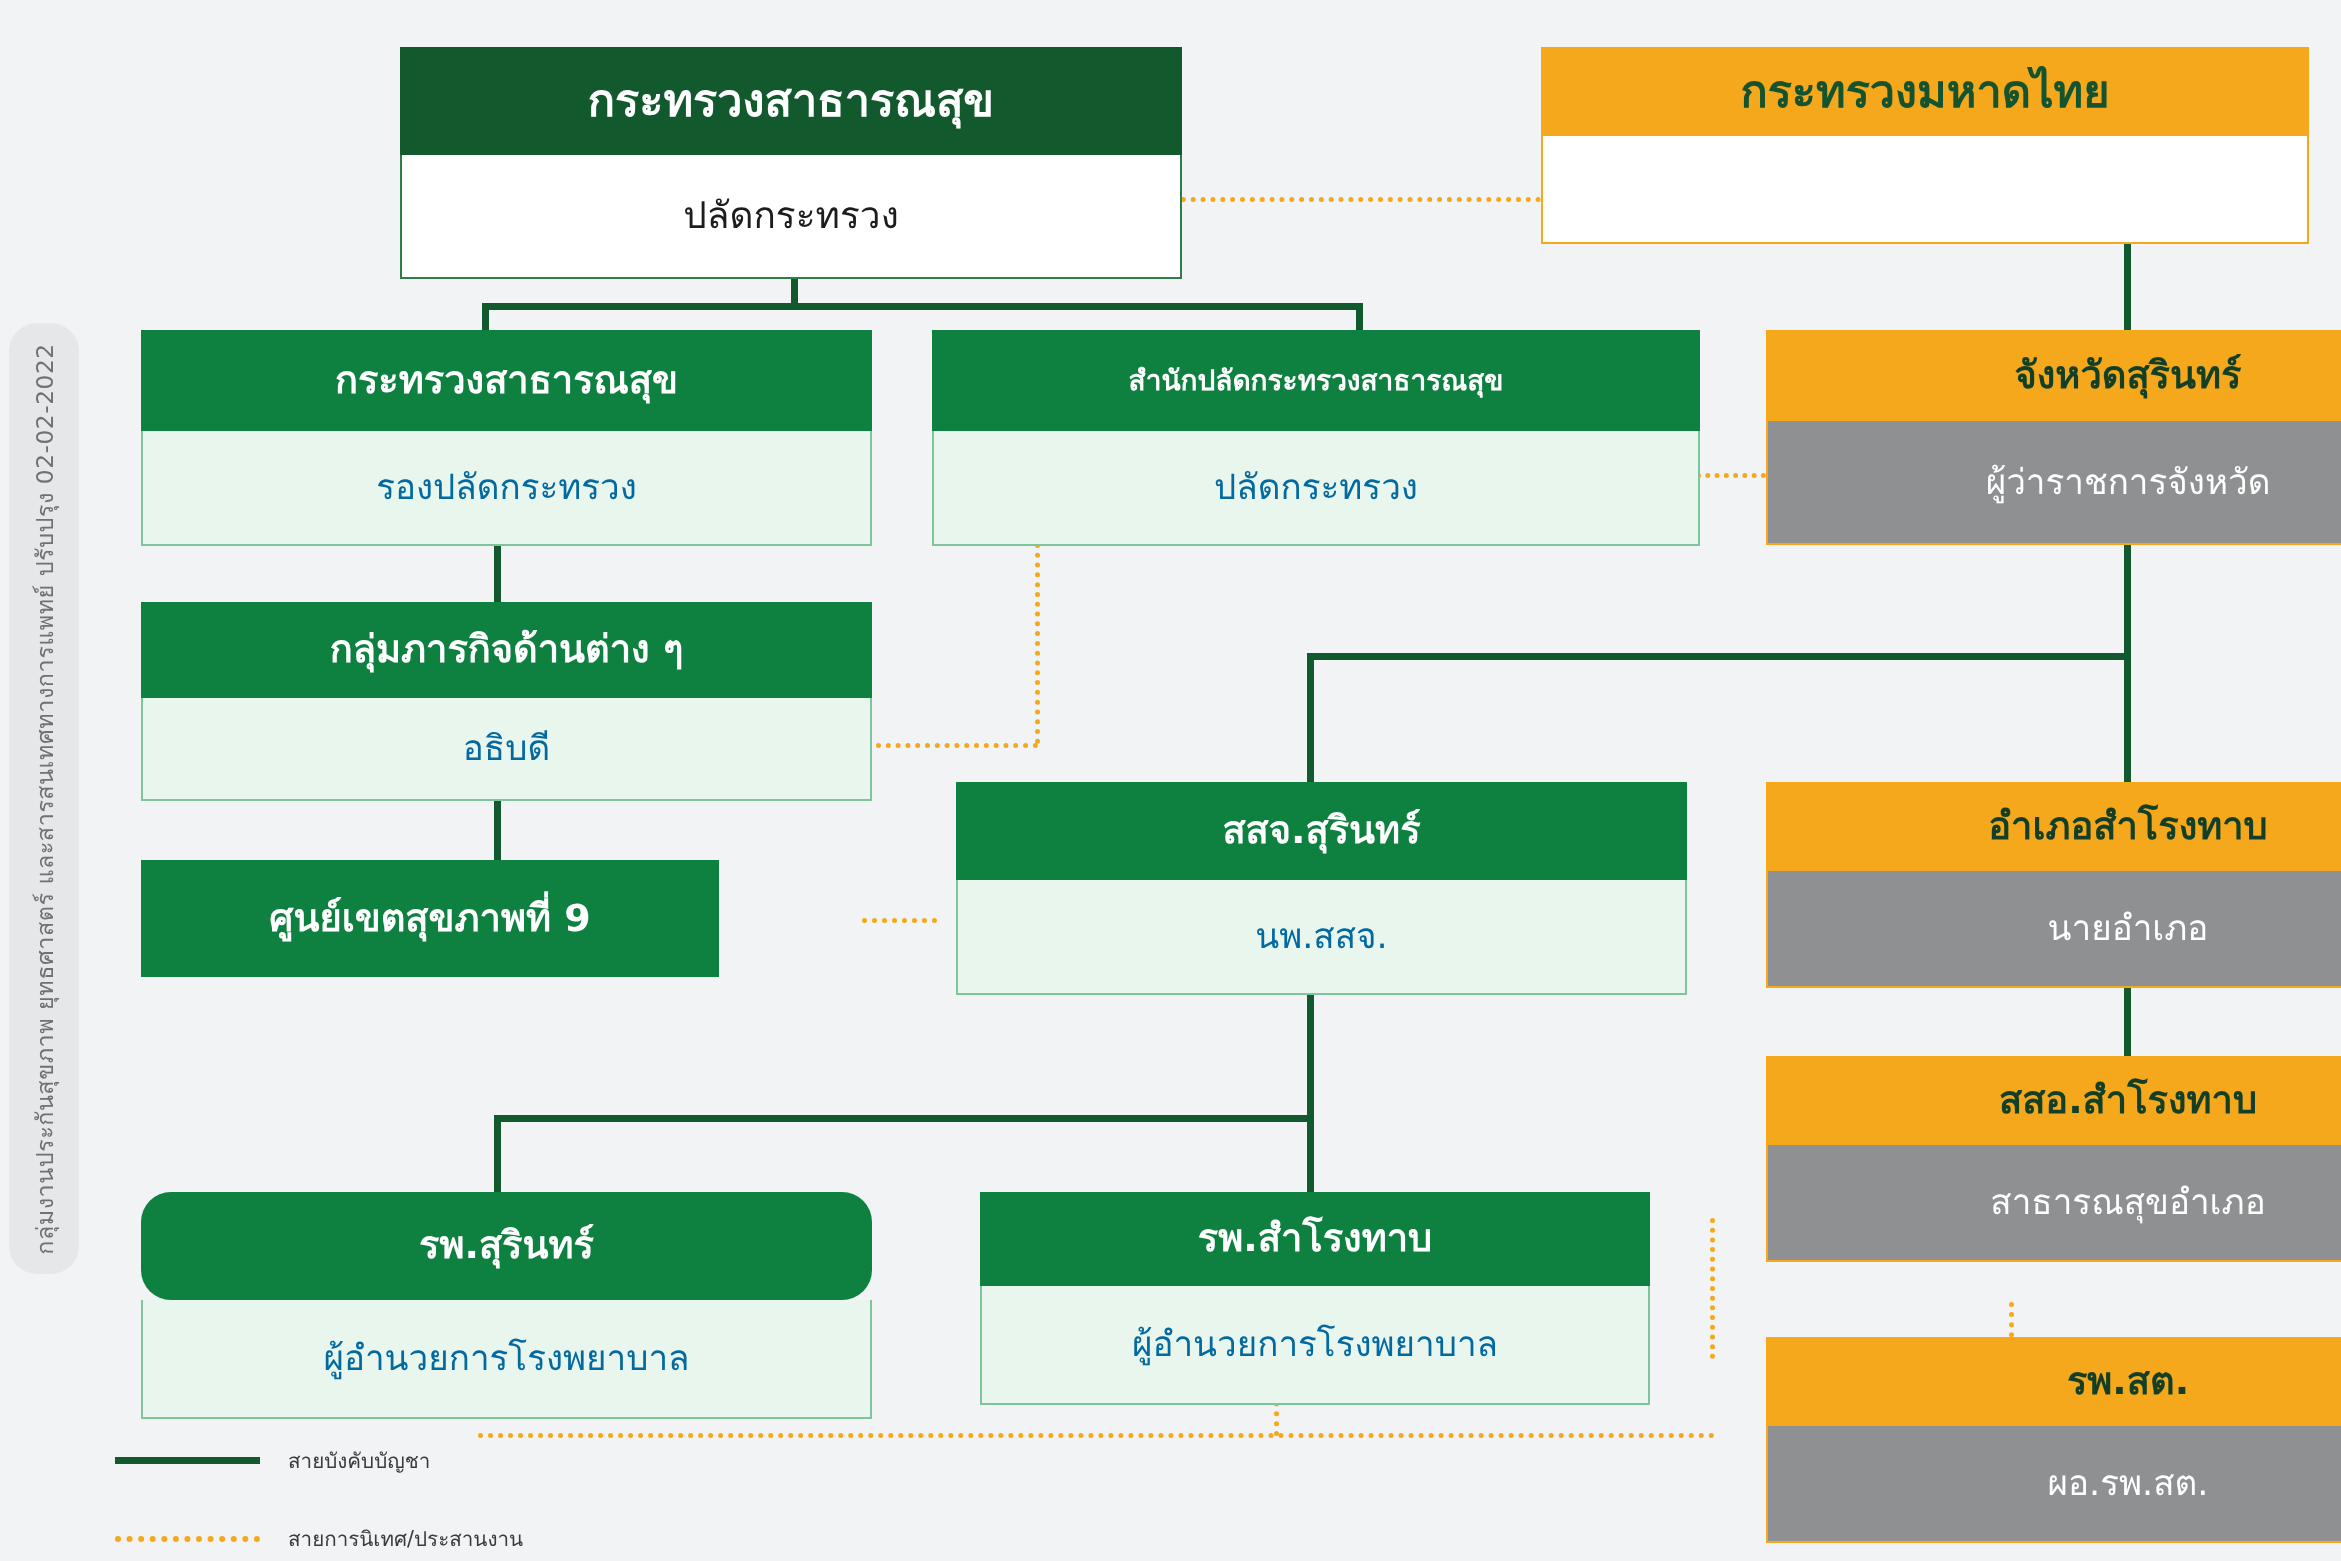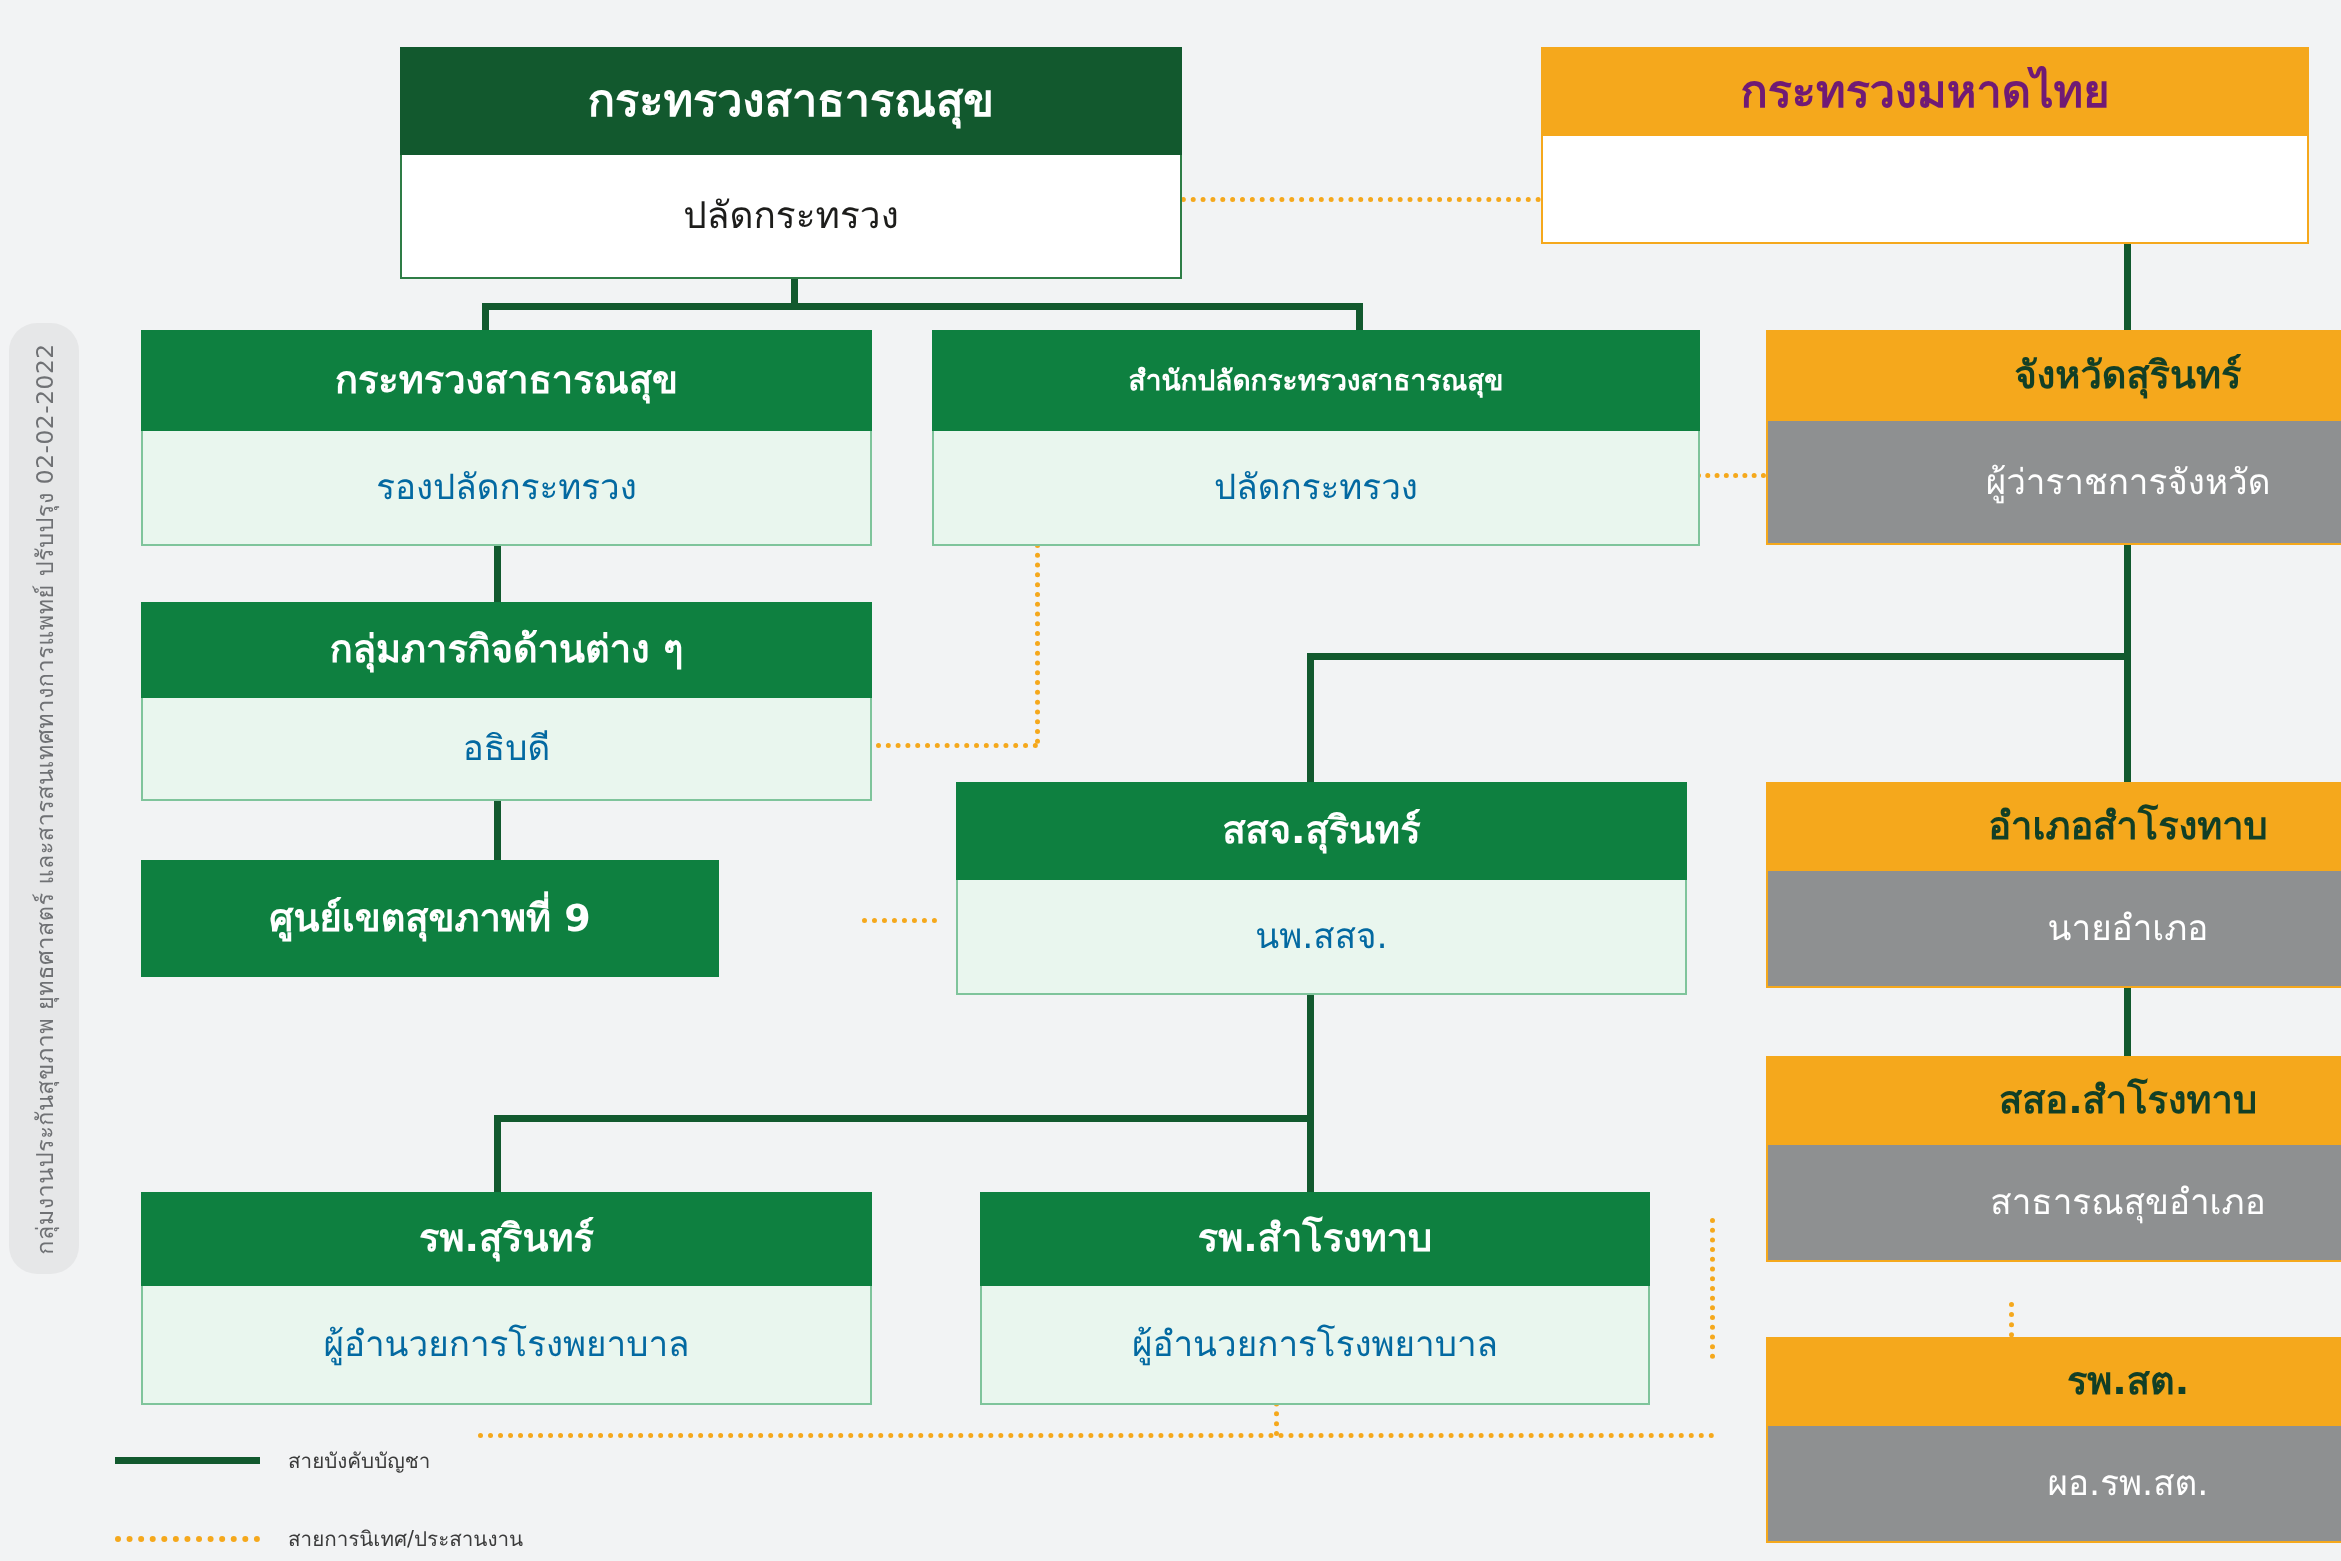--- a/index.html
+++ b/index.html
@@ -51,21 +51,21 @@
   .g-dark .head{background:#12592e;color:#ffffff;}
   .g-dark .body{background:#ffffff;color:#1d1d1b;border:2.8px solid #2e7d46;border-top:none;}
 
   .g-mid .head{background:#0e8040;color:#ffffff;}
   .g-mid .body{background:#e9f6ee;color:#0369a1;border:2.8px solid #7fc49b;border-top:none;}
 
   
   .o-node .head{background:#f5a81c;color:#123f26;}
   .o-node .body{background:#8e9091;color:#ffffff;border:2.8px solid #f5a81c;border-top:none;}
 
-  .o-plain .head{background:#f5a81c;color:#701a75;}
+  .o-plain .head{background:#f5a81c;color:#14532d;}
   .o-plain .body{background:#ffffff;color:#1d1d1b;border:2.8px solid #f5a81c;border-top:none;}
 
   
   .single .head{}
 
   
   .ln{position:absolute;background:#12592e;}
   .dash-h{
     position:absolute;height:0;
     border-top:5.6px dotted #f5a81c;
@@ -164,21 +164,21 @@
     <div class="head" style="height:89px;font-size:38px;">อำเภอสำโรงทาบ</div>
     <div class="body" style="height:117px;font-size:35px;">นายอำเภอ</div>
   </div>
 
   <div class="node o-node" style="left:1766px;top:1056px;width:724px;height:206px;">
     <div class="head" style="height:89px;font-size:38px;">สสอ.สำโรงทาบ</div>
     <div class="body" style="height:117px;font-size:35px;">สาธารณสุขอำเภอ</div>
   </div>
 
   <div class="node g-mid" style="left:141px;top:1192px;width:731px;height:213px;">
-    <div class="head" style="height:94px;font-size:38px;">รพ.สุรินทร์</div>
+    <div class="head" style="height:108px;font-size:38px;border-radius:30px;">รพ.สุรินทร์</div>
     <div class="body" style="height:119px;font-size:35px;">ผู้อำนวยการโรงพยาบาล</div>
   </div>
 
   <div class="node g-mid" style="left:980px;top:1192px;width:670px;height:213px;">
     <div class="head" style="height:94px;font-size:38px;">รพ.สำโรงทาบ</div>
     <div class="body" style="height:119px;font-size:35px;">ผู้อำนวยการโรงพยาบาล</div>
   </div>
 
   <div class="node o-node" style="left:1766px;top:1337px;width:724px;height:206px;">
     <div class="head" style="height:89px;font-size:38px;">รพ.สต.</div>

